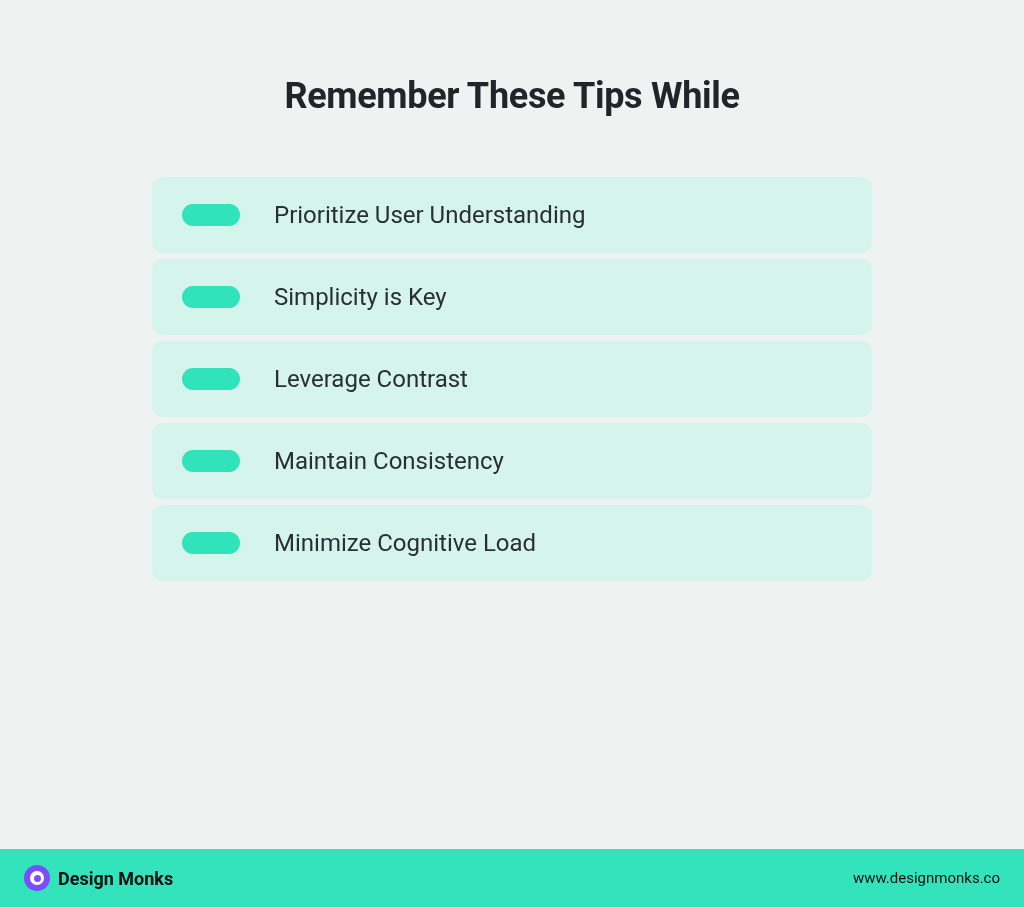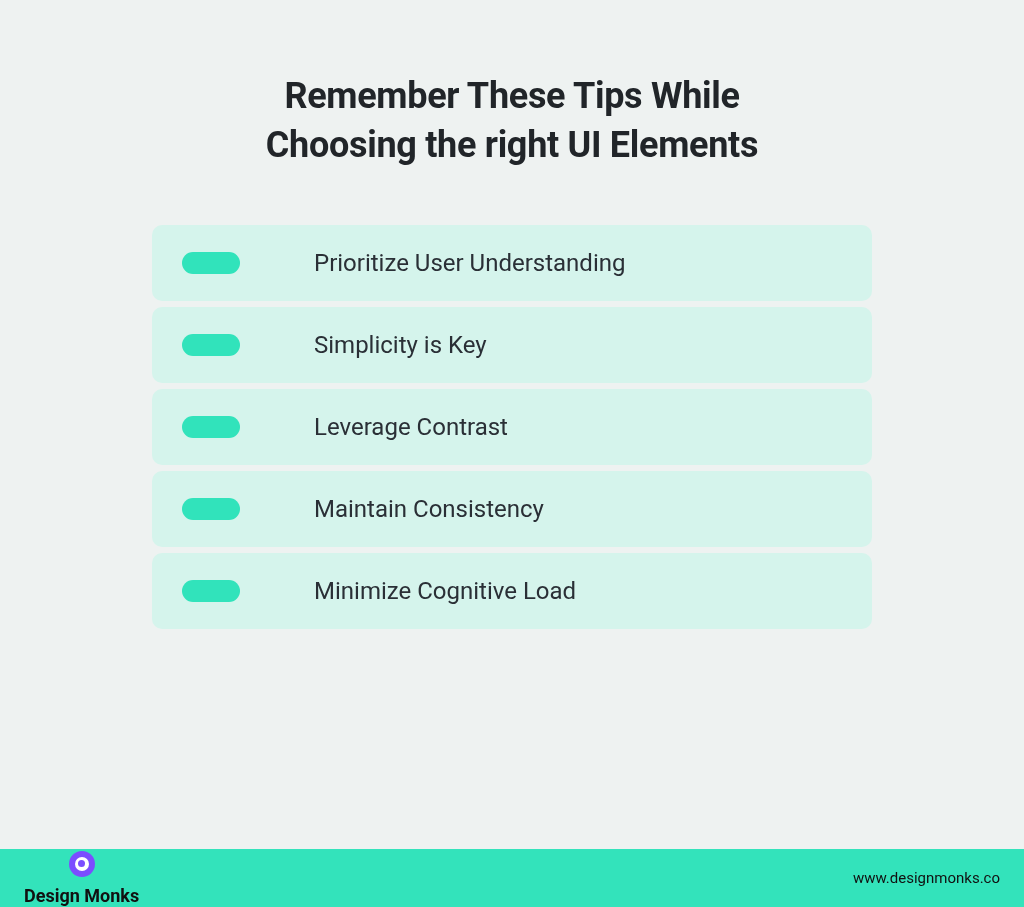--- a/index.html
+++ b/index.html
@@ -42,39 +42,37 @@
       width: 58px;
       height: 22px;
       background-color: #31e3bb;
       border-radius: 12px;
       flex-shrink: 0;
     }
     .tip-label {
       font-size: 24px;
       color: #2a2f36;
       font-weight: 400;
-      margin-left: 40px;
     }
     .footer {
       position: absolute;
       bottom: 0;
       left: 0;
       right: 0;
       height: 58px;
       background-color: #33e3bb;
       display: flex;
       align-items: center;
       justify-content: space-between;
       padding: 0 24px;
     }
     .footer-left {
       display: flex;
       align-items: center;
       gap: 8px;
-      flex-direction: column;
     }
     .logo-circle {
       width: 26px;
       height: 26px;
       background-color: #7b4dff;
       border-radius: 50%;
       display: flex;
       align-items: center;
       justify-content: center;
     }
@@ -103,21 +101,20 @@
       color: #111;
       font-weight: 400;
       margin-left: 10px;
     }
   </style>
 </head>
 <body>
 
 <h1 class="heading">
   <span>Remember These Tips While</span><br>
-  <span>Choosing the right UI Elements</span>
 </h1>
 
 <div class="tips-container">
   <div class="tip-row">
     <div class="tip-pill"></div>
     <span class="tip-label">Prioritize User Understanding</span>
   </div>
   <div class="tip-row">
     <div class="tip-pill"></div>
     <span class="tip-label">Simplicity is Key</span>

